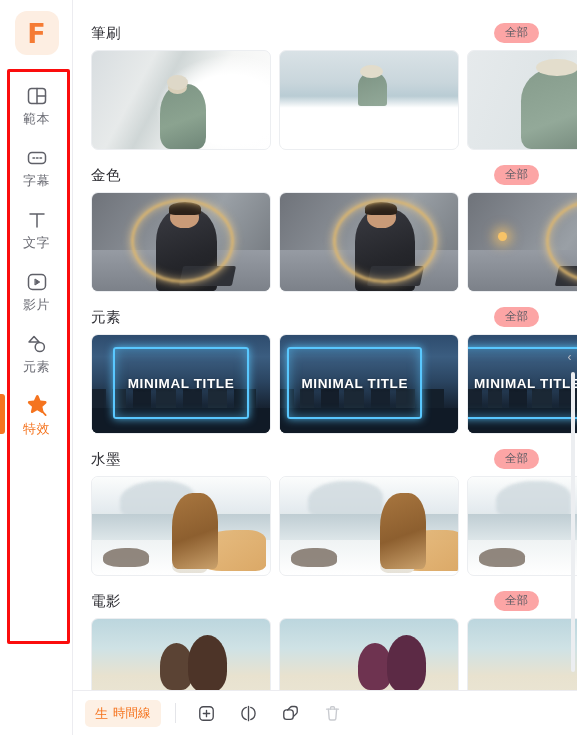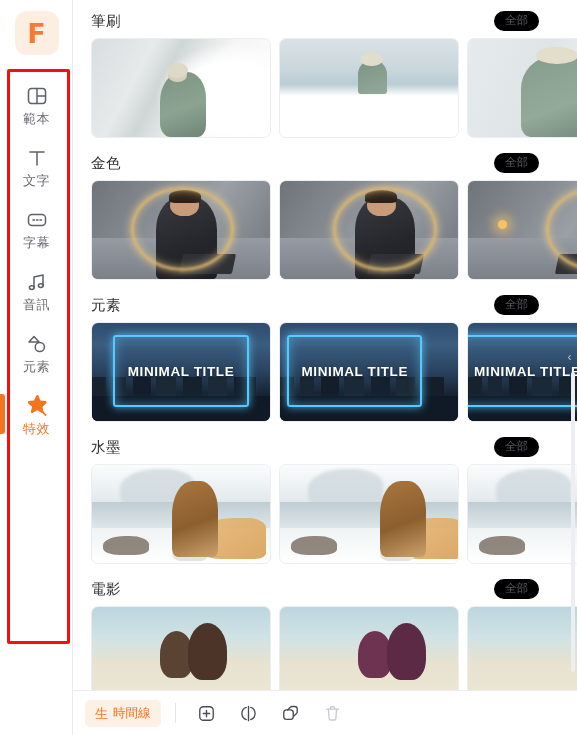--- a/index.html
+++ b/index.html
@@ -89,37 +89,37 @@
     flex: 1 1 auto;
     height: 735px;
     background: #ffffff;
     overflow: hidden;
   }
   .scrollarea {
     position: absolute;
     left: 0; top: 0; right: 0; bottom: 45px;
     overflow: hidden;
     padding-left: 18px;
-    padding-top: 4px;
+    padding-top: 16px;
   }
   .section { margin-bottom: 8px; }
   .sec-head {
     position: relative;
     height: 34px;
     display: flex; align-items: center;
     padding-right: 38px;
   }
   .sec-title {
     font-size: 14.5px;
     color: #2b2b31;
     letter-spacing: .5px;
   }
   .sec-all {
     margin-left: auto;
-    background: #000000;
+    background: #fca5a5;
     color: #5a5b63;
     font-size: 11.5px;
     border-radius: 11px;
     padding: 4px 11px;
     line-height: 1;
     cursor: pointer;
   }
   .row {
     display: flex;
     gap: 8px;
@@ -402,43 +402,42 @@
             <svg width="24" height="24" viewBox="0 0 24 24" fill="none" stroke="currentColor" stroke-width="1.5" stroke-linecap="round" stroke-linejoin="round">
               <rect x="3.5" y="4.5" width="17" height="15" rx="3"></rect>
               <path d="M12 4.5v15M12 12h8.5"></path>
             </svg>
           </span>
           <span class="nav-label">範本</span>
         </div>
         <div class="nav-item">
           <span class="nav-icon">
             <svg width="24" height="24" viewBox="0 0 24 24" fill="none" stroke="currentColor" stroke-width="1.5" stroke-linecap="round" stroke-linejoin="round">
-              <path d="M5 6h14M12 6v13"></path>
-            </svg>
-          </span>
-          <span class="nav-label">文字</span>
-        </div>
-        <div class="nav-item">
-          <span class="nav-icon">
-            <svg width="24" height="24" viewBox="0 0 24 24" fill="none" stroke="currentColor" stroke-width="1.5" stroke-linecap="round" stroke-linejoin="round">
               <rect x="3.5" y="6.5" width="17" height="11" rx="3.5"></rect>
               <path d="M8 12h1.5M11.5 12h1.5M15 12h1.5"></path>
             </svg>
           </span>
           <span class="nav-label">字幕</span>
         </div>
         <div class="nav-item">
           <span class="nav-icon">
             <svg width="24" height="24" viewBox="0 0 24 24" fill="none" stroke="currentColor" stroke-width="1.5" stroke-linecap="round" stroke-linejoin="round">
-              <path d="M9 17.5V7l9-2v10.5"></path>
-              <ellipse cx="6.8" cy="17.6" rx="2.4" ry="1.9"></ellipse>
-              <ellipse cx="15.8" cy="15.6" rx="2.4" ry="1.9"></ellipse>
+              <path d="M5 6h14M12 6v13"></path>
             </svg>
           </span>
-          <span class="nav-label">音訊</span>
+          <span class="nav-label">文字</span>
+        </div>
+        <div class="nav-item">
+          <span class="nav-icon">
+            <svg width="24" height="24" viewBox="0 0 24 24" fill="none" stroke="currentColor" stroke-width="1.5" stroke-linecap="round" stroke-linejoin="round">
+              <rect x="3.5" y="4.5" width="17" height="15" rx="4"></rect>
+              <path d="M10.3 9.2l4.4 2.8-4.4 2.8z" fill="currentColor" stroke-width="1"></path>
+            </svg>
+          </span>
+          <span class="nav-label">影片</span>
         </div>
         <div class="nav-item">
           <span class="nav-icon">
             <svg width="24" height="24" viewBox="0 0 24 24" fill="none" stroke="currentColor" stroke-width="1.5" stroke-linecap="round" stroke-linejoin="round">
               <path d="M9 4.5l5 5.5H4z"></path>
               <circle cx="14.8" cy="15" r="4.6"></circle>
             </svg>
           </span>
           <span class="nav-label">元素</span>
         </div>

